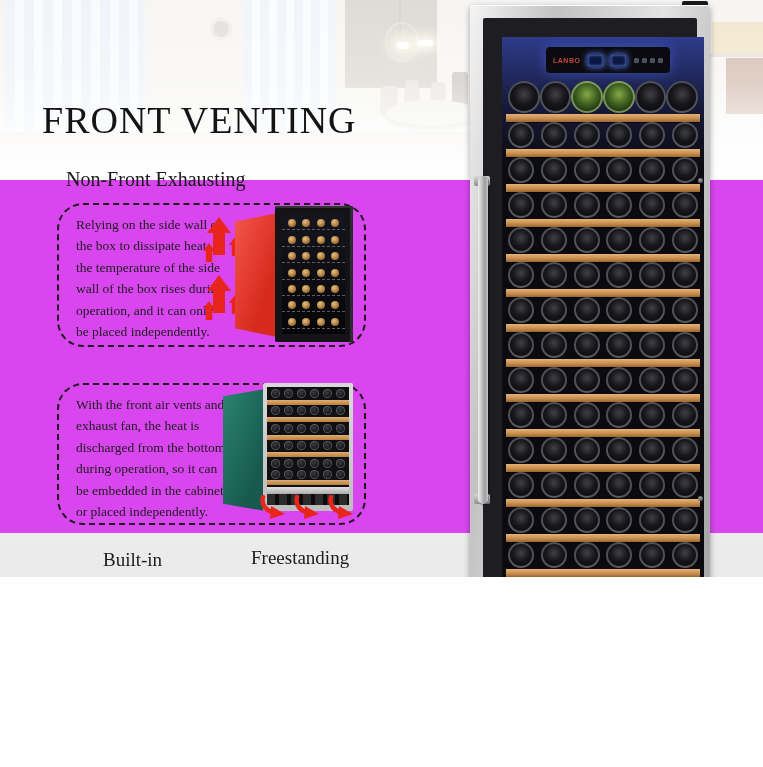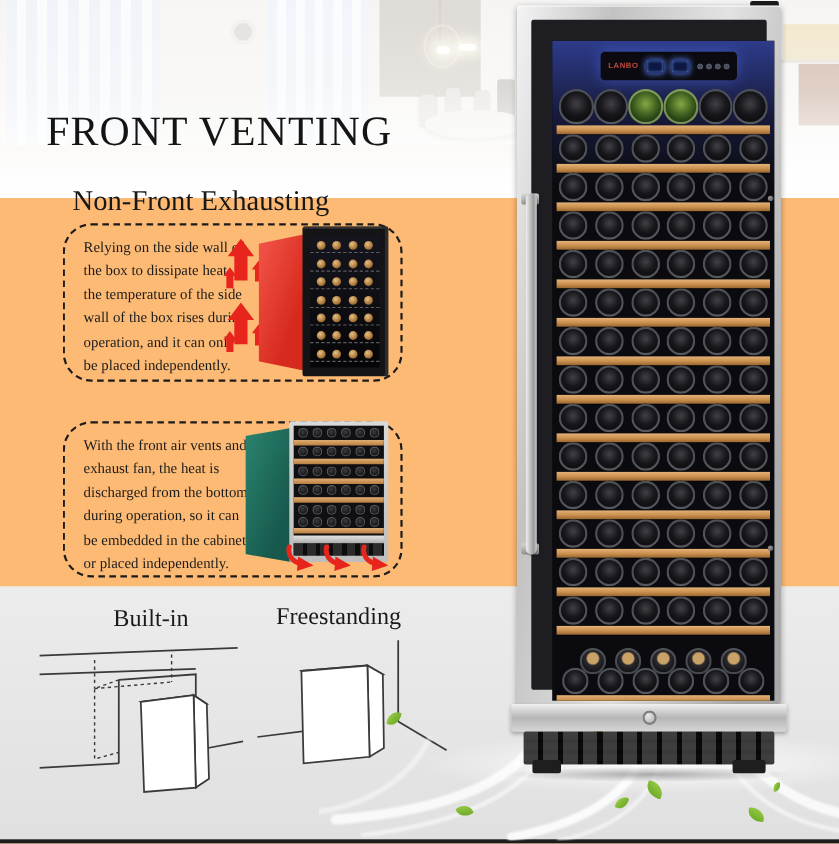--- a/index.html
+++ b/index.html
@@ -1,16 +1,16 @@
 <!DOCTYPE html>
 <html style="--arrow-red: #e8251d; --leaf: #7fbc26;"><head>
 <meta charset="utf-8">
 <style>
   html,body{margin:0;padding:0;background:#fff;}
-  .canvas{position:relative;width:763px;height:767px;overflow:hidden;background:#fdba74;
+  .canvas{position:relative;width:763px;height:577px;overflow:hidden;background:#d946ef;
           font-family:"Liberation Serif", serif;}
   .abs{position:absolute;}
 
   
   .photo-strip{left:0;top:0;width:763px;height:180px;background:linear-gradient(180deg,#efedea,#f7f5f2);}
   .ph-window1{left:5px;top:0;width:140px;height:150px;
      background:repeating-linear-gradient(90deg,#e6ebf4 0 10px,#f5f8fc 10px 19px);}
   .ph-wall{left:145px;top:0;width:100px;height:158px;background:#f2f0ec;}
   .ph-window2{left:243px;top:0;width:92px;height:152px;
      background:repeating-linear-gradient(90deg,#e8edf5 0 9px,#f6f9fd 9px 17px);}
@@ -29,21 +29,21 @@
   .ph-chair-dark{background:#6d6257;opacity:.5;border-radius:3px;}
   .ph-floor{left:0;top:132px;width:470px;height:48px;background:linear-gradient(180deg,#e7e1d8,#f6f3ef);}
   .ph-cab1{left:712px;top:22px;width:51px;height:34px;background:#e7d2a0;opacity:.85;}
   .ph-cab2{left:726px;top:58px;width:37px;height:56px;background:#a4755a;opacity:.75;}
   .ph-ledge{left:700px;top:54px;width:63px;height:3px;background:#d9d3c8;}
   .photo-fade{left:0;top:0;width:763px;height:180px;
      background:linear-gradient(180deg,rgba(255,255,255,.42) 0%,rgba(255,255,255,.55) 45%,rgba(255,255,255,.85) 78%,#fff 100%);}
 
   
   .main-title{left:42px;top:98px;font-size:38px;letter-spacing:1px;color:#141414;}
-  .sec-heading{font-size:26px;color:#181818;}
+  .sec-heading{font-size:20px;color:#181818;}
   .h-nonfront{left:66px;top:168px;}
   .h-front{left:66px;top:348px;}
   .dash-box{border:2px dashed #1b1b1b;border-radius:26px;background:transparent;}
   .box1{left:57px;top:203px;width:305px;height:140px;}
   .box2{left:57px;top:383px;width:305px;height:138px;}
   .box-text{left:17px;top:9px;width:152px;font-size:13.5px;line-height:21.4px;color:#1c1c1c;}
 
   
   .cooler-red{left:176px;top:1px;width:120px;height:136px;}
   .cr-side{left:0;top:7px;width:42px;height:124px;background:linear-gradient(110deg,#f4564a,#d72a1e 70%);
@@ -67,21 +67,21 @@
   .gc-bottle{width:9px;height:9px;border-radius:50%;
      background:radial-gradient(circle at 45% 40%,#3c3c40,#121214 65%);box-shadow:inset 0 0 0 1px rgba(200,205,215,.35);}
   .gc-bar{height:5px;background:linear-gradient(180deg,#e0ad72,#b97f42);}
   .cg-sill{width:82px;height:7px;background:linear-gradient(180deg,#e3e3e3,#ababab);}
   .cg-vent{width:82px;height:11px;background:#111;
      background-image:repeating-linear-gradient(90deg,#2b2b2b 0 8px,#0c0c0c 8px 12px);}
   .cg-arrows{left:34px;top:112px;width:104px;height:26px;}
 
   
   .gray-section{left:0;top:533px;width:763px;height:231px;background:linear-gradient(180deg,#ececec,#e0e0e0);}
-  .place-label{font-size:22px;color:#1b1b1b;}
+  .place-label{font-size:19px;color:#1b1b1b;}
   .lbl-builtin{left:103px;top:549px;}
   .lbl-free{left:251px;top:547px;}
   .bottom-bar{left:0;top:763px;width:763px;height:4px;background:#1d1d1d;}
 
   
   .fridge{left:470px;top:5px;width:240px;height:702px;}
   .door{left:0;top:0;width:240px;height:635px;border-radius:3px;
      background:linear-gradient(100deg,#f4f4f4,#c2c2c2 25%,#e3e3e3 55%,#a9a9a9 90%);
      box-shadow:0 2px 6px rgba(0,0,0,.35), inset 0 1px 0 #fff;}
   .bezel{left:13px;top:13px;width:214px;height:609px;background:#1d1d22;border-radius:2px;}

